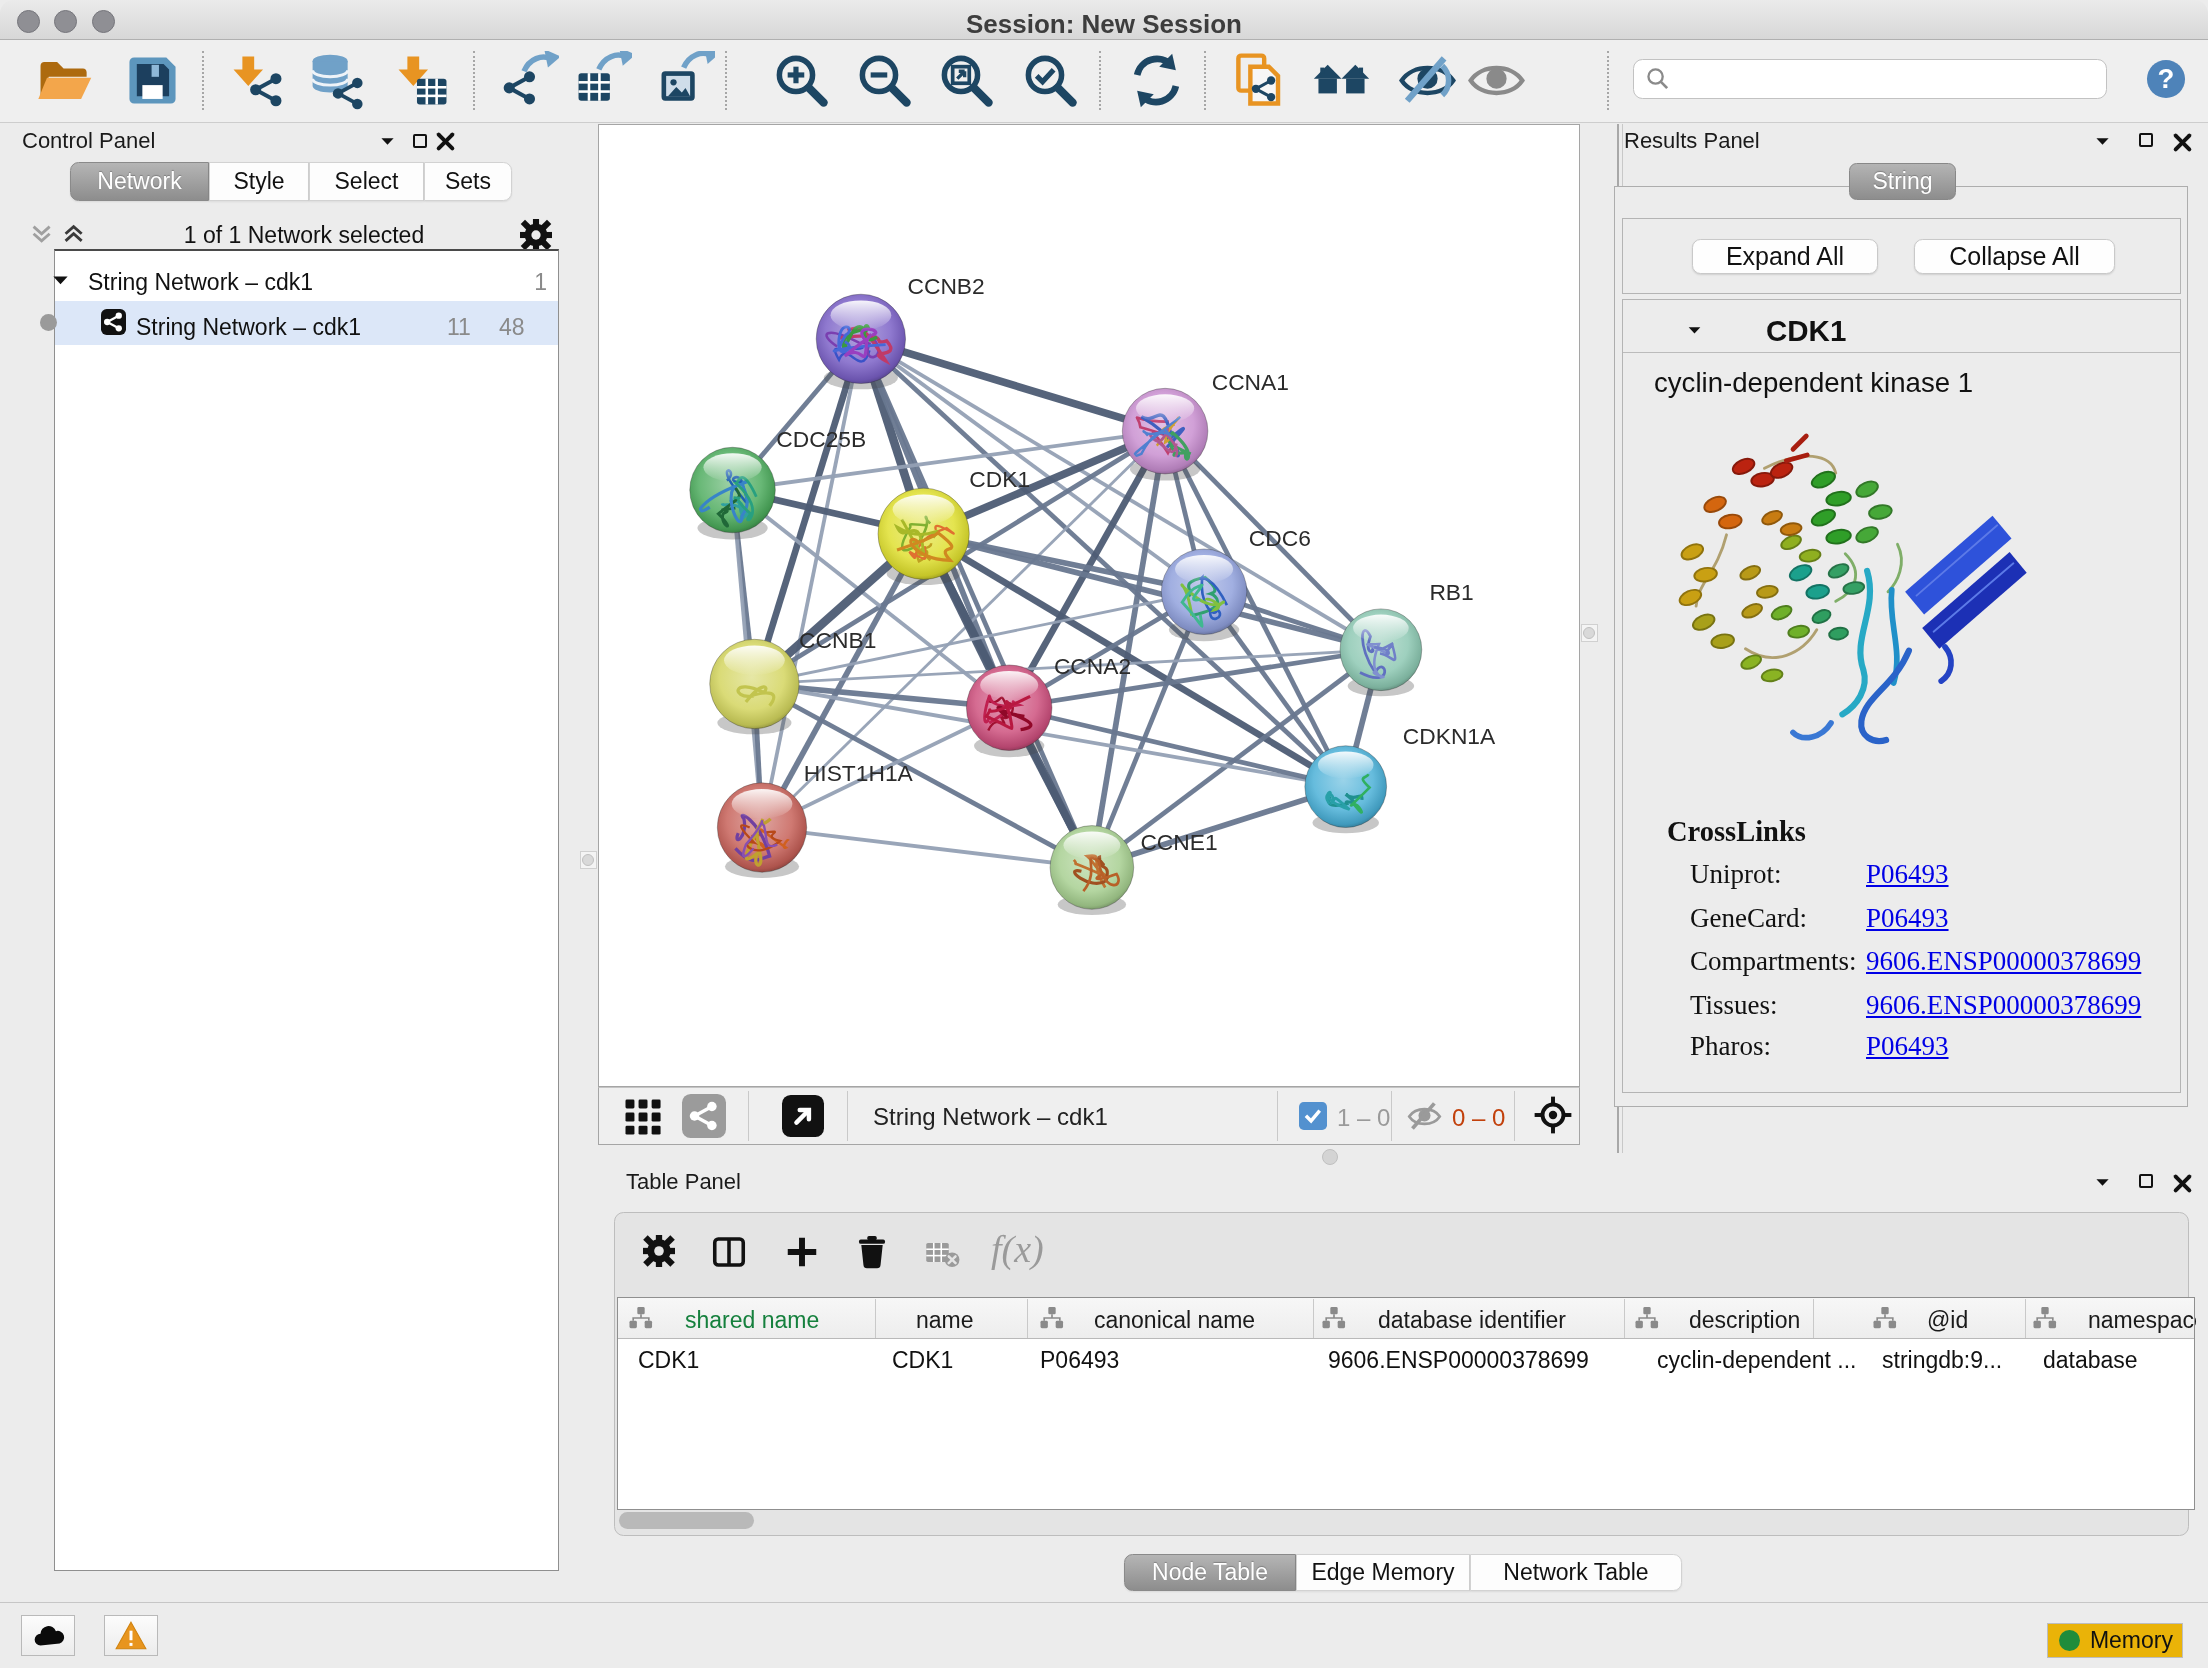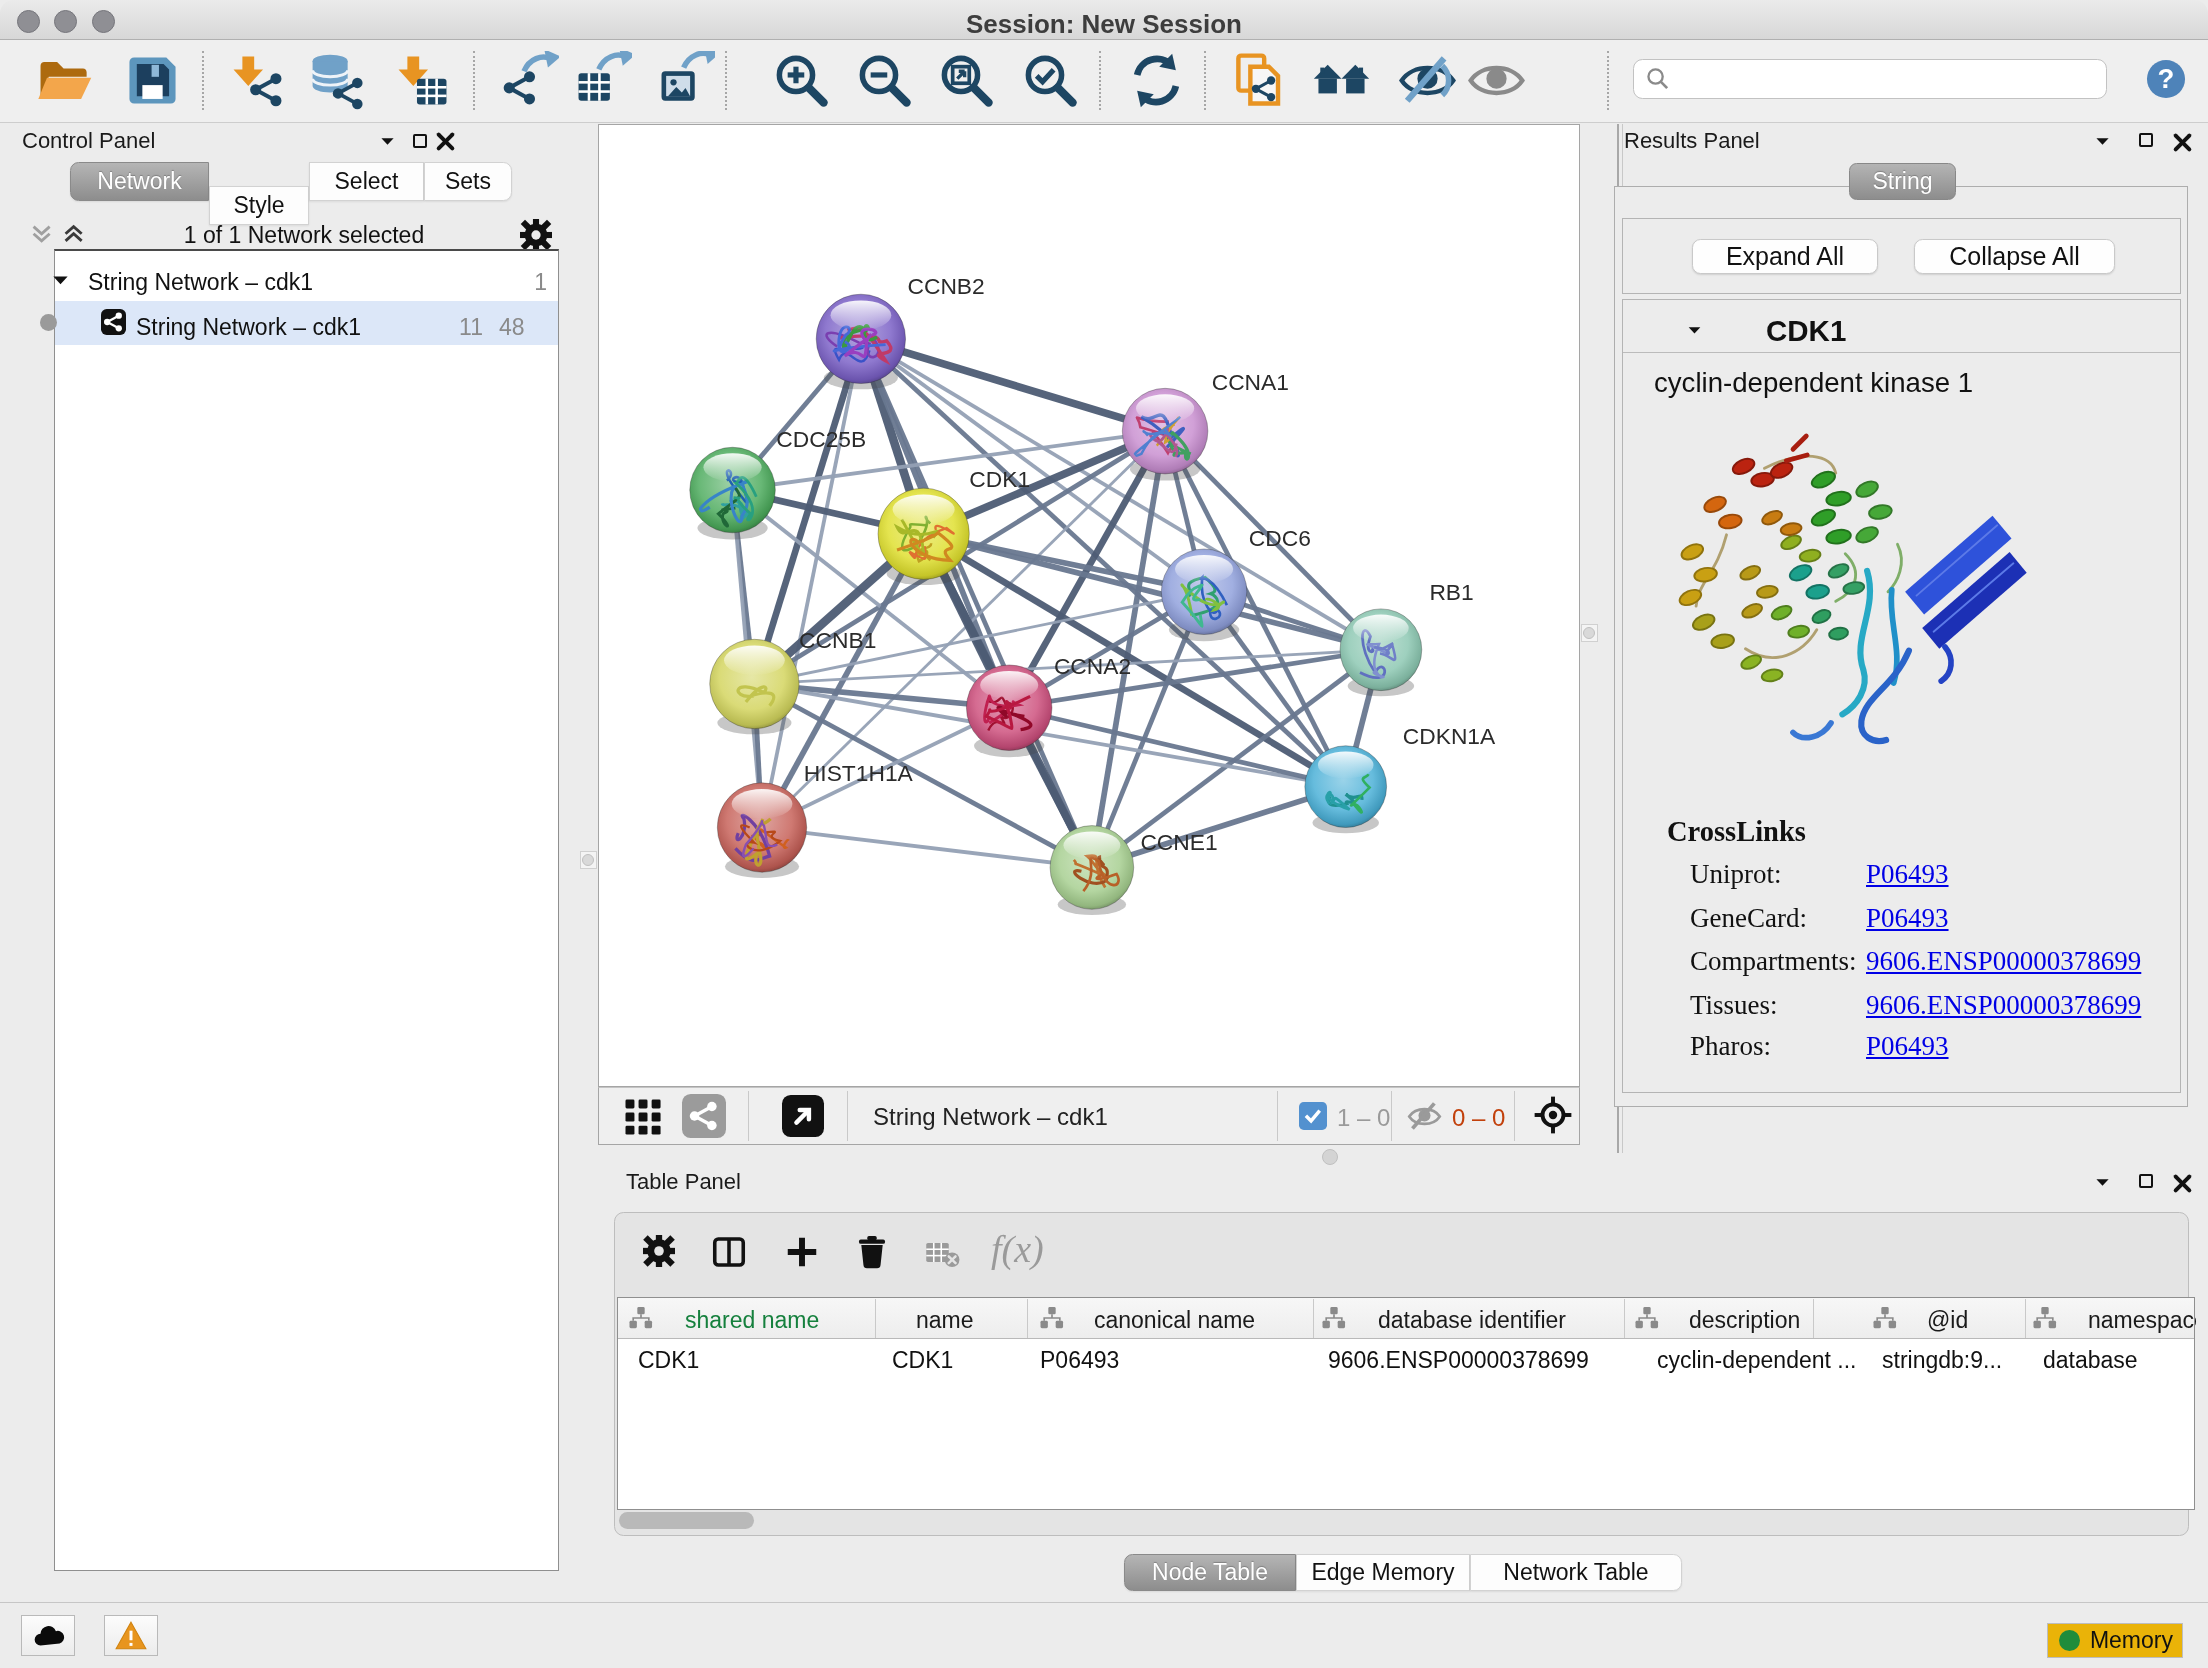--- a/index.html
+++ b/index.html
@@ -166,21 +166,21 @@
     <path d="M3.0 9.0 h26 l-13.0 14 z" fill="#111"></path>
   </svg>
 <div class="abs" style="left:413px;top:134px;width:14.3px;height:14.3px;border:2.4px solid #111;border-radius:1.9px"></div>
 <svg style="position:absolute;left:434px;top:130px" width="23" height="23" viewBox="0 0 32 32">
     <g stroke="#111" stroke-width="5.5" stroke-linecap="round">
       <line x1="6.5" y1="6.5" x2="25.5" y2="25.5"></line>
       <line x1="25.5" y1="6.5" x2="6.5" y2="25.5"></line>
     </g>
   </svg>
 <div class="tab tabsel" style="left:70px;top:162px;width:139px;height:39px;border-radius:8.6px 0 0 8.6px;">Network</div>
-<div class="tab" style="left:209px;top:162px;width:100px;height:39px;margin-top:24px;">Style</div>
+<div class="tab" style="left:209px;top:162px;width:100px;height:39px;">Style</div>
 <div class="tab" style="left:309px;top:162px;width:115px;height:39px;">Select</div>
 <div class="tab" style="left:424px;top:162px;width:88px;height:39px;border-radius:0 8.6px 8.6px 0;">Sets</div>
 <svg style="position:absolute;left:28.5px;top:223px" width="27" height="25" viewBox="0 0 28 28">
     <g fill="none" stroke="#9f9f9f" stroke-width="3.2">
       <path d="M4 4 l9 8 9-8"></path>
       <path d="M4 12 l9 8 9-8"></path>
     </g>
   </svg>
 <svg style="position:absolute;left:61px;top:223px" width="27" height="25" viewBox="0 0 28 28">
     <g fill="none" stroke="#3a3a3a" stroke-width="3.2">
@@ -215,21 +215,21 @@
 <svg style="position:absolute;left:101px;top:309px" width="25" height="26" viewBox="0 0 32 32">
     <g stroke="#fff" stroke-width="2.9700000000000006" fill="#fff">
       <line x1="7.899999999999999" y1="16" x2="22.75" y2="7.899999999999999"></line>
       <line x1="7.899999999999999" y1="16" x2="22.75" y2="24.1"></line>
       <circle cx="7.899999999999999" cy="16" r="4.050000000000001" stroke="none"></circle>
       <circle cx="22.75" cy="7.899999999999999" r="4.050000000000001" stroke="none"></circle>
       <circle cx="22.75" cy="24.1" r="4.050000000000001" stroke="none"></circle>
     </g>
   </svg>
 <div class="abs" style="left:136px;top:314px;font-size:23px">String Network – cdk1</div>
-<div class="abs" style="left:447px;top:314px;width:48px;text-align:center;font-size:23px;color:#8a8a8a">11</div>
+<div class="abs" style="left:447px;top:314px;width:48px;text-align:left;font-size:23px;color:#8a8a8a">11</div>
 <div class="abs" style="left:499px;top:314px;width:48px;text-align:left;font-size:23px;color:#8a8a8a">48</div>
 <div class="abs" style="left:598px;top:124px;width:982px;height:963px;background:#fff;border:1px solid #a5a5a5">
 <svg width="982" height="963" viewBox="0 0 1032 1013" style="position:absolute;left:0;top:0">
       <defs>
         <radialGradient id="gCCNB2" cx="47%" cy="42%" r="66%">
           <stop offset="0%" stop-color="#b5a7df"></stop>
           <stop offset="55%" stop-color="#8f79cf"></stop>
           <stop offset="82%" stop-color="#6b54ae"></stop>
           <stop offset="100%" stop-color="#3a2e5f"></stop>
         </radialGradient>

